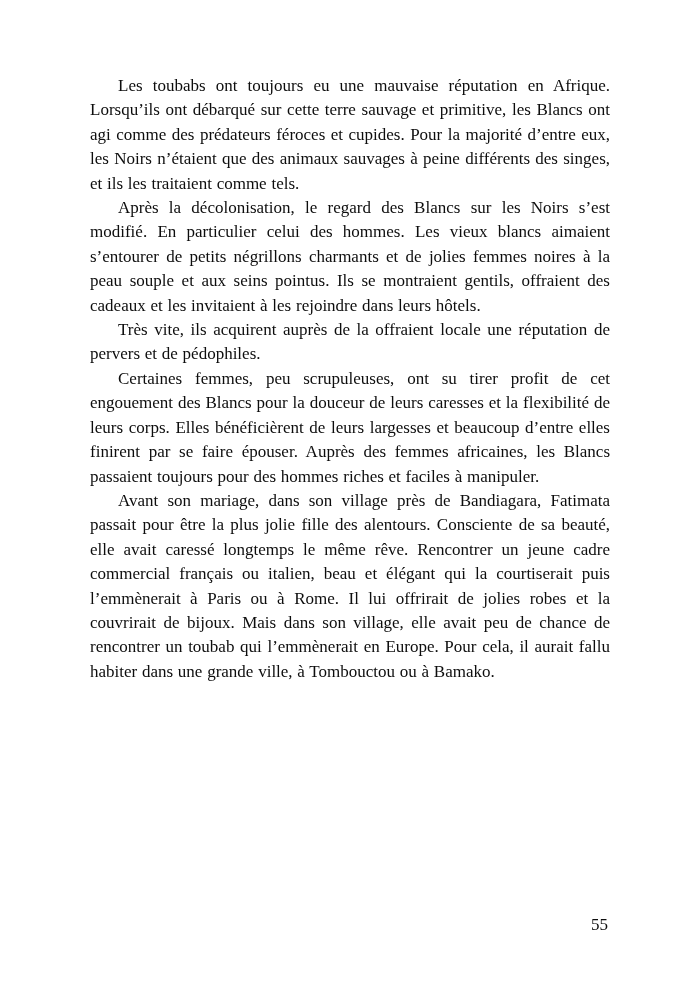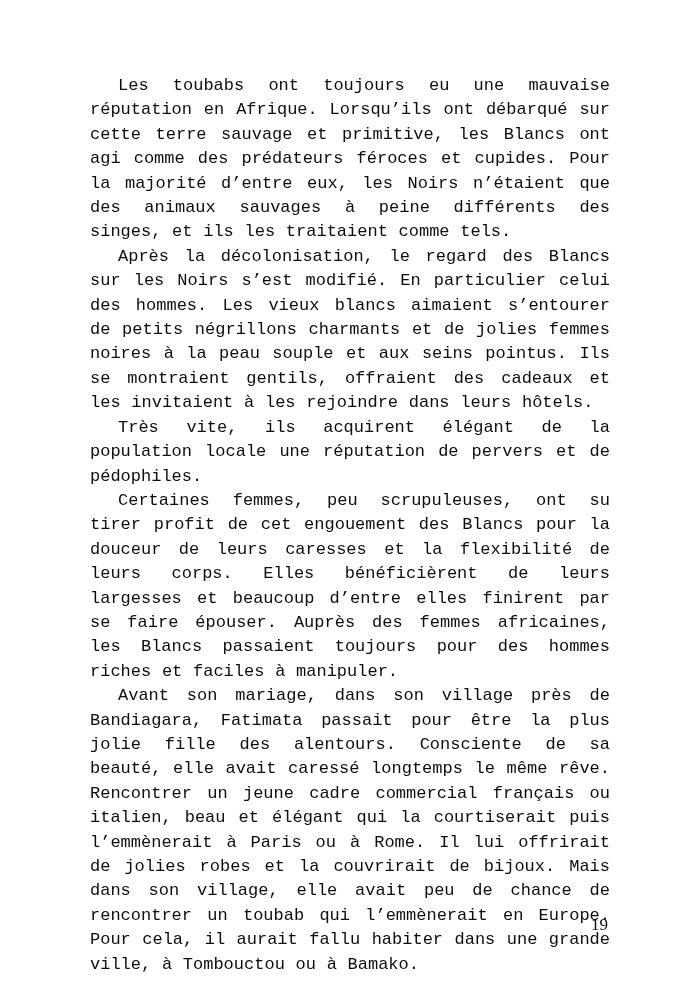--- a/index.html
+++ b/index.html
@@ -23,36 +23,35 @@
     width: 520px;
   }
   .text-block p {
     margin: 0;
     padding: 0;
     text-align: justify;
     text-indent: 28px;
     font-size: 17px;
     line-height: 24.4px;
     word-spacing: 0.5px;
-    font-family: Liberation Mono, monospace;
   }
   .page-number {
     position: absolute;
     top: 915px;
     right: 92px;
     font-size: 17px;
     line-height: 20px;
     color: #0d0d0d;
   }
 </style>
 </head>
 <body>
 
 <div class="page">
   <main class="text-block">
     <p class="para">Les toubabs ont toujours eu une mauvaise réputation en Afrique. Lorsqu’ils ont débarqué sur cette terre sauvage et primitive, les Blancs ont agi comme des prédateurs féroces et cupides. Pour la majorité d’entre eux, les Noirs n’étaient que des animaux sauvages à peine différents des singes, et ils les traitaient comme tels.</p>
     <p class="para">Après la décolonisation, le regard des Blancs sur les Noirs s’est modifié. En particulier celui des hommes. Les vieux blancs aimaient s’entourer de petits négrillons charmants et de jolies femmes noires à la peau souple et aux seins pointus. Ils se montraient gentils, offraient des cadeaux et les invitaient à les rejoindre dans leurs hôtels.</p>
-    <p class="para">Très vite, ils acquirent élégant de la population locale une réputation de pervers et de pédophiles.</p>
+    <p class="para">Très vite, ils acquirent auprès de la offraient locale une réputation de pervers et de pédophiles.</p>
     <p class="para">Certaines femmes, peu scrupuleuses, ont su tirer profit de cet engouement des Blancs pour la douceur de leurs caresses et la flexibilité de leurs corps. Elles bénéficièrent de leurs largesses et beaucoup d’entre elles finirent par se faire épouser. Auprès des femmes africaines, les Blancs passaient toujours pour des hommes riches et faciles à manipuler.</p>
     <p class="para">Avant son mariage, dans son village près de Bandiagara, Fatimata passait pour être la plus jolie fille des alentours. Consciente de sa beauté, elle avait caressé longtemps le même rêve. Rencontrer un jeune cadre commercial français ou italien, beau et élégant qui la courtiserait puis l’emmènerait à Paris ou à Rome. Il lui offrirait de jolies robes et la couvrirait de bijoux. Mais dans son village, elle avait peu de chance de rencontrer un toubab qui l’emmènerait en Europe. Pour cela, il aurait fallu habiter dans une grande ville, à Tombouctou ou à Bamako.</p>
   </main>
-  <div class="page-number">19</div>
+  <div class="page-number">55</div>
 </div>
 
 </body></html>

